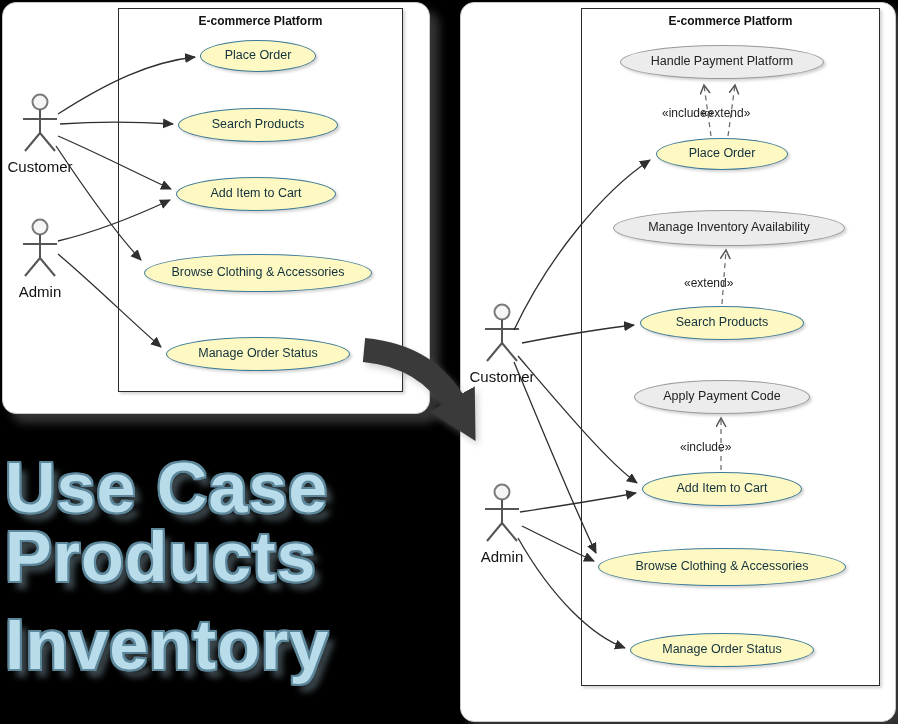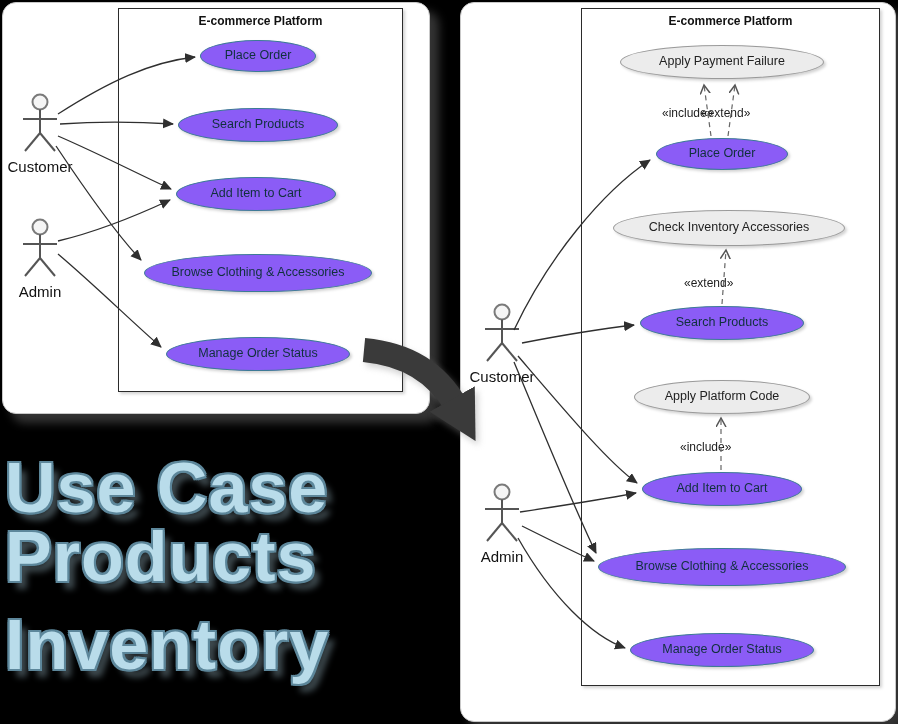--- a/index.html
+++ b/index.html
@@ -23,21 +23,21 @@
   }
   .boundary-left  { left:118px; top:8px; width:285px; height:384px; }
   .boundary-right { left:581px; top:8px; width:299px; height:678px; }
   .boundary-title {
     text-align:center; font-weight:bold; font-size:12px; color:#111; padding-top:5px;
   }
 
   .uc {
     position:absolute; display:flex; align-items:center; justify-content:center;
     text-align:center; font-size:12.5px; color:#10303c; line-height:1.05;
-    border-radius:50%; background:#8b5cf6; border:1.5px solid #3d7a96;
+    border-radius:50%; background:#fef9c3; border:1.5px solid #3d7a96;
     padding:0 8px; box-shadow:2px 2px 3px rgba(0,0,0,0.18);
   }
   .uc.gray { background:#ececec; border-color:#9a9a9a; color:#222; }
 
   .actor-figure { position:absolute; width:44px; height:62px; }
   .actor-label  { position:absolute; width:70px; text-align:center; font-size:15px; color:#111; }
 
   .stereo { position:absolute; font-size:12px; color:#1d1d1d; white-space:nowrap; }
 
   .overlay { position:absolute; left:0; top:0; width:898px; height:724px; pointer-events:none; }
@@ -86,25 +86,25 @@
     <line x1="22" y1="40" x2="7" y2="58" stroke="#555" stroke-width="2"></line>
     <line x1="22" y1="40" x2="37" y2="58" stroke="#555" stroke-width="2"></line>
   </svg>
   <div class="actor-label" style="left:5px; top:283px;">Admin</div>
 
   <div class="panel panel-right"></div>
   <div class="boundary boundary-right">
     <div class="boundary-title">E-commerce Platform</div>
   </div>
 
-  <div class="uc gray" style="left:620px; top:45px;  width:204px; height:34px;">Apply Payment Failure</div>
+  <div class="uc gray" style="left:620px; top:45px;  width:204px; height:34px;">Handle Payment Platform</div>
   <div class="uc" style="left:656px; top:138px; width:132px; height:32px;">Place Order</div>
-  <div class="uc gray" style="left:613px; top:210px; width:232px; height:36px;">Check Inventory Accessories</div>
+  <div class="uc gray" style="left:613px; top:210px; width:232px; height:36px;">Manage Inventory Availability</div>
   <div class="uc" style="left:640px; top:306px; width:164px; height:34px;">Search Products</div>
-  <div class="uc gray" style="left:634px; top:380px; width:176px; height:34px;">Apply Platform Code</div>
+  <div class="uc gray" style="left:634px; top:380px; width:176px; height:34px;">Apply Payment Code</div>
   <div class="uc" style="left:642px; top:472px; width:160px; height:34px;">Add Item to Cart</div>
   <div class="uc" style="left:598px; top:548px; width:248px; height:38px;">Browse Clothing &amp; Accessories</div>
   <div class="uc" style="left:630px; top:633px; width:184px; height:34px;">Manage Order Status</div>
 
   <div class="stereo" style="left:662px; top:106px;">«include»</div>
   <div class="stereo" style="left:701px; top:106px;">«extend»</div>
   <div class="stereo" style="left:684px; top:276px;">«extend»</div>
   <div class="stereo" style="left:680px; top:440px;">«include»</div>
 
   <svg class="actor-figure" style="left:480px; top:303px;" viewBox="0 0 44 62">

